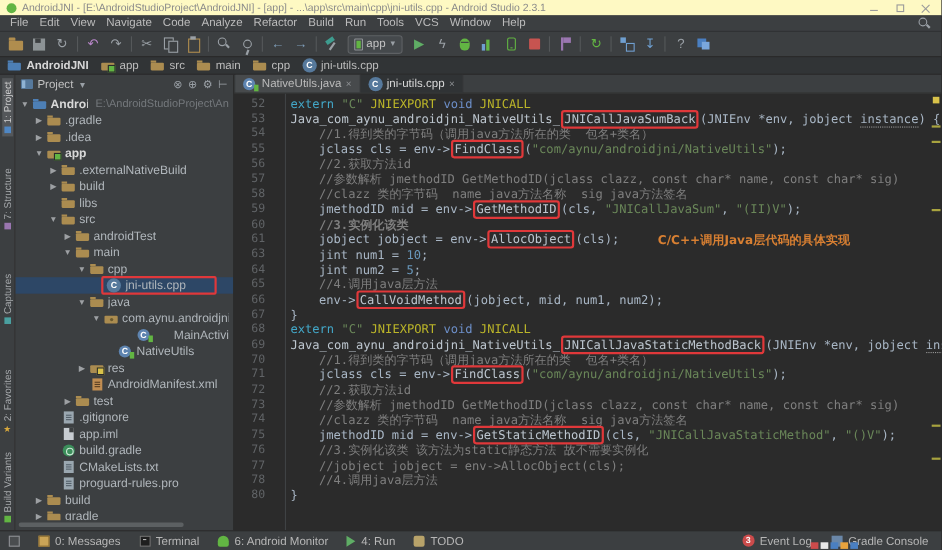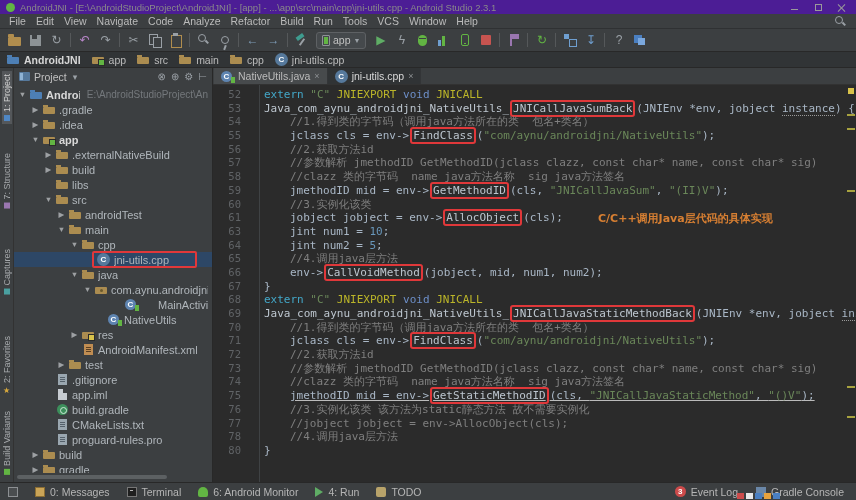--- a/index.html
+++ b/index.html
@@ -1,20 +1,20 @@
 <!DOCTYPE html>
 <html><head>
 <meta charset="utf-8">
 <style>
   *{box-sizing:border-box;margin:0;padding:0}
   html,body{width:856px;height:500px;overflow:hidden}
   body{background:#2b2b2b;font-family:"Liberation Sans",sans-serif;position:relative;color:#bbb}
 
   
-  .titlebar{height:14px;background:#4c1d95;display:flex;align-items:center;padding:0 6px;gap:5px}
+  .titlebar{height:14px;background:#fef9c3;display:flex;align-items:center;padding:0 6px;gap:5px}
   .robot{width:9px;height:9px;border-radius:50%;background:#62b543;flex:none}
   .title-text{color:#8a8a8a;font-size:9.5px;white-space:nowrap;overflow:hidden;flex:1}
   .winctl{display:flex;gap:14px;align-items:center;padding-right:4px}
   .wc{width:9px;height:9px;position:relative}
   .wc-min::before{content:"";position:absolute;left:0;right:2px;bottom:2px;height:1px;background:#9a9a9a}
   .wc-max::before{content:"";position:absolute;inset:1px;border:1px solid #9a9a9a}
   .wc-close::before,.wc-close::after{content:"";position:absolute;left:4px;top:0;width:1px;height:10px;background:#9a9a9a}
   .wc-close::before{transform:rotate(45deg)}.wc-close::after{transform:rotate(-45deg)}
 
   
@@ -487,35 +487,35 @@
       <div class="gutterline"></div>
       <div class="anno">C/C++调用Java层代码的具体实现</div>
     <div class="cl"><span class="ln">52</span><span class="ct" style="padding-left: 13px;"><span class="c-kw">extern </span><span class="c-str">"C" </span><span class="c-mac">JNIEXPORT </span><span class="c-kv">void </span><span class="c-mac">JNICALL</span></span></div>
         <div class="cl"><span class="ln">53</span><span class="ct" style="padding-left: 13px;"><span class="c-fn">Java_com_aynu_androidjni_NativeUtils_</span><span class="c-fn rb">JNICallJavaSumBack</span><span class="c-pl">(JNIEnv *env, jobject </span><span class="c-pl par">instance</span><span class="c-pl">) {</span></span></div>
         <div class="cl"><span class="ln">54</span><span class="ct" style="padding-left: 39px;"><span class="c-com">//1.得到类的字节码（调用java方法所在的类  包名+类名）</span></span></div>
         <div class="cl"><span class="ln">55</span><span class="ct" style="padding-left: 39px;"><span class="c-pl">jclass cls = env-&gt;</span><span class="c-fn rb">FindClass</span><span class="c-pl">(</span><span class="c-str">"com/aynu/androidjni/NativeUtils"</span><span class="c-pl">);</span></span></div>
         <div class="cl"><span class="ln">56</span><span class="ct" style="padding-left: 39px;"><span class="c-com">//2.获取方法id</span></span></div>
         <div class="cl"><span class="ln">57</span><span class="ct" style="padding-left: 39px;"><span class="c-com">//参数解析 jmethodID GetMethodID(jclass clazz, const char* name, const char* sig)</span></span></div>
         <div class="cl"><span class="ln">58</span><span class="ct" style="padding-left: 39px;"><span class="c-com">//clazz 类的字节码  name java方法名称  sig java方法签名</span></span></div>
         <div class="cl"><span class="ln">59</span><span class="ct" style="padding-left: 39px;"><span class="c-pl">jmethodID mid = env-&gt;</span><span class="c-fn rb">GetMethodID</span><span class="c-pl">(cls, </span><span class="c-str">"JNICallJavaSum"</span><span class="c-pl">, </span><span class="c-str">"(II)V"</span><span class="c-pl">);</span></span></div>
-        <div class="cl"><span class="ln">60</span><span class="ct" style="padding-left: 39px;"><span class="c-com">//3.实例化该类</span></span></div>
+        <div class="cl"><span class="ln">60</span><span class="ct" style="padding-left: 39px; font-weight: bold;"><span class="c-com">//3.实例化该类</span></span></div>
         <div class="cl"><span class="ln">61</span><span class="ct" style="padding-left: 39px;"><span class="c-pl">jobject jobject = env-&gt;</span><span class="c-fn rb">AllocObject</span><span class="c-pl">(cls);</span></span></div>
         <div class="cl"><span class="ln">63</span><span class="ct" style="padding-left: 39px;"><span class="c-pl">jint num1 = </span><span class="c-num">10</span><span class="c-pl">;</span></span></div>
         <div class="cl"><span class="ln">64</span><span class="ct" style="padding-left: 39px;"><span class="c-pl">jint num2 = </span><span class="c-num">5</span><span class="c-pl">;</span></span></div>
         <div class="cl"><span class="ln">65</span><span class="ct" style="padding-left: 39px;"><span class="c-com">//4.调用java层方法</span></span></div>
         <div class="cl"><span class="ln">66</span><span class="ct" style="padding-left: 39px;"><span class="c-pl">env-&gt;</span><span class="c-fn rb">CallVoidMethod</span><span class="c-pl">(jobject, mid, num1, num2);</span></span></div>
         <div class="cl"><span class="ln">67</span><span class="ct" style="padding-left: 13px;"><span class="c-pl">}</span></span></div>
         <div class="cl"><span class="ln">68</span><span class="ct" style="padding-left: 13px;"><span class="c-kw">extern </span><span class="c-str">"C" </span><span class="c-mac">JNIEXPORT </span><span class="c-kv">void </span><span class="c-mac">JNICALL</span></span></div>
         <div class="cl"><span class="ln">69</span><span class="ct" style="padding-left: 13px;"><span class="c-fn">Java_com_aynu_androidjni_NativeUtils_</span><span class="c-fn rb">JNICallJavaStaticMethodBack</span><span class="c-pl">(JNIEnv *env, jobject </span><span class="c-pl par">instance</span></span></div>
         <div class="cl"><span class="ln">70</span><span class="ct" style="padding-left: 39px;"><span class="c-com">//1.得到类的字节码（调用java方法所在的类  包名+类名）</span></span></div>
         <div class="cl"><span class="ln">71</span><span class="ct" style="padding-left: 39px;"><span class="c-pl">jclass cls = env-&gt;</span><span class="c-fn rb">FindClass</span><span class="c-pl">(</span><span class="c-str">"com/aynu/androidjni/NativeUtils"</span><span class="c-pl">);</span></span></div>
         <div class="cl"><span class="ln">72</span><span class="ct" style="padding-left: 39px;"><span class="c-com">//2.获取方法id</span></span></div>
         <div class="cl"><span class="ln">73</span><span class="ct" style="padding-left: 39px;"><span class="c-com">//参数解析 jmethodID GetMethodID(jclass clazz, const char* name, const char* sig)</span></span></div>
         <div class="cl"><span class="ln">74</span><span class="ct" style="padding-left: 39px;"><span class="c-com">//clazz 类的字节码  name java方法名称  sig java方法签名</span></span></div>
-        <div class="cl"><span class="ln">75</span><span class="ct" style="padding-left: 39px; text-decoration: underline;"><span class="c-pl">jmethodID mid = env-&gt;</span><span class="c-fn rb">GetStaticMethodID</span><span class="c-pl">(cls, </span><span class="c-str">"JNICallJavaStaticMethod"</span><span class="c-pl">, </span><span class="c-str">"()V"</span><span class="c-pl">);</span></span></div>
+        <div class="cl"><span class="ln">75</span><span class="ct" style="padding-left: 39px;"><span class="c-pl">jmethodID mid = env-&gt;</span><span class="c-fn rb">GetStaticMethodID</span><span class="c-pl">(cls, </span><span class="c-str">"JNICallJavaStaticMethod"</span><span class="c-pl">, </span><span class="c-str">"()V"</span><span class="c-pl">);</span></span></div>
         <div class="cl"><span class="ln">76</span><span class="ct" style="padding-left: 39px;"><span class="c-com">//3.实例化该类 该方法为static静态方法 故不需要实例化</span></span></div>
         <div class="cl"><span class="ln">77</span><span class="ct" style="padding-left: 39px;"><span class="c-com">//jobject jobject = env-&gt;AllocObject(cls);</span></span></div>
         <div class="cl"><span class="ln">78</span><span class="ct" style="padding-left: 39px;"><span class="c-com">//4.调用java层方法</span></span></div>
         <div class="cl"><span class="ln">80</span><span class="ct" style="padding-left: 13px;"><span class="c-pl">}</span></span></div>
       </div>
     <div class="estripe">
       <span class="es-top"></span>
       <span class="es-m" style="top:28px"></span>
       <span class="es-m" style="top:42px"></span>
       <span class="es-m" style="top:104px"></span>

